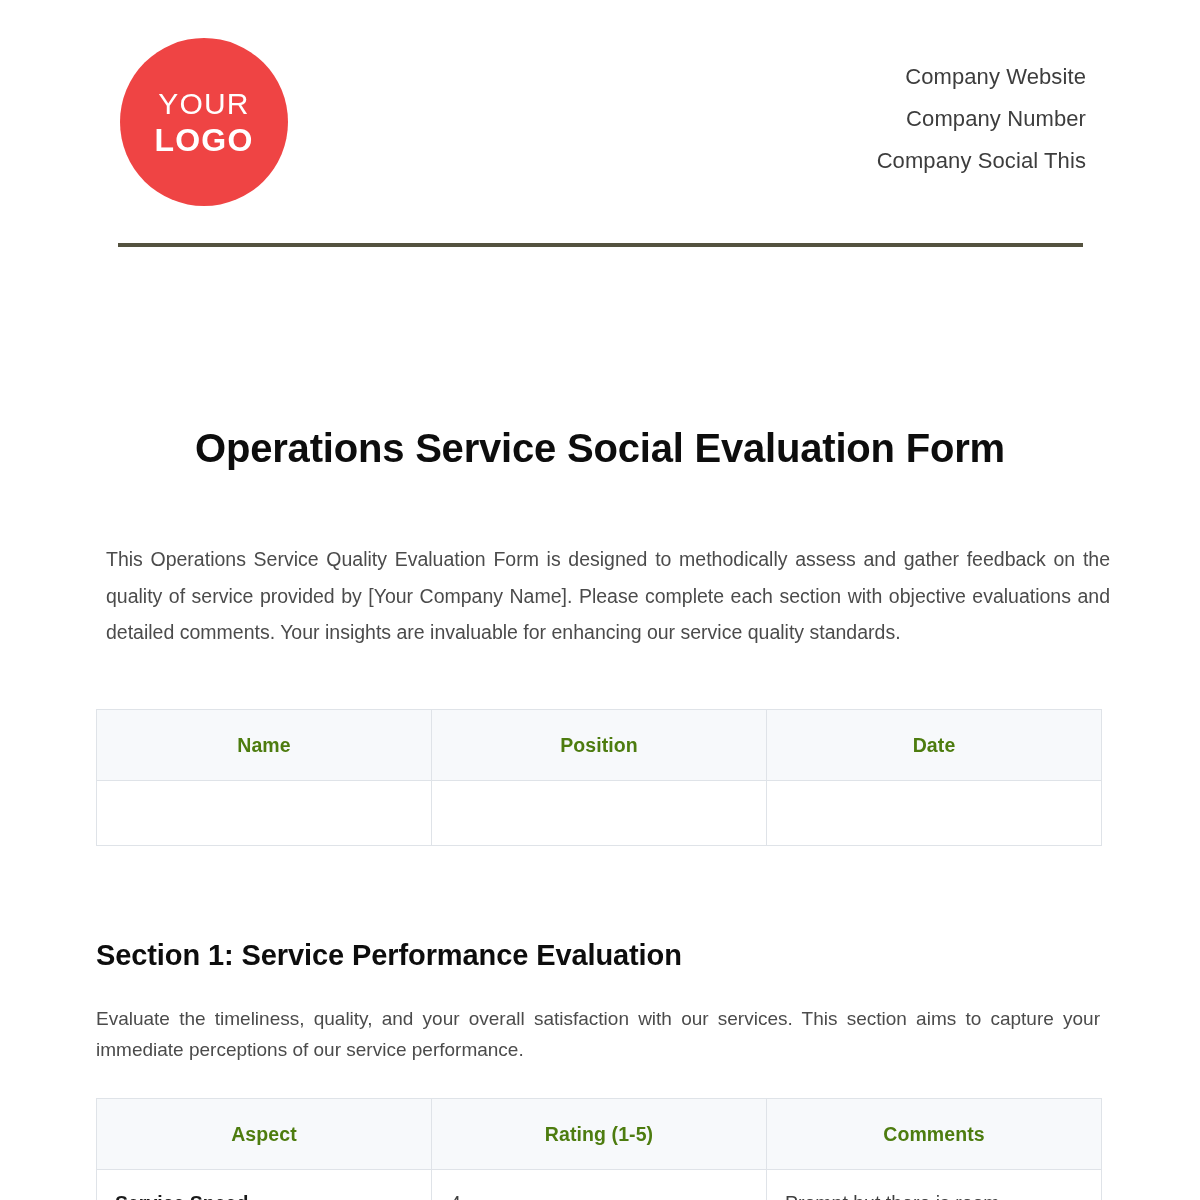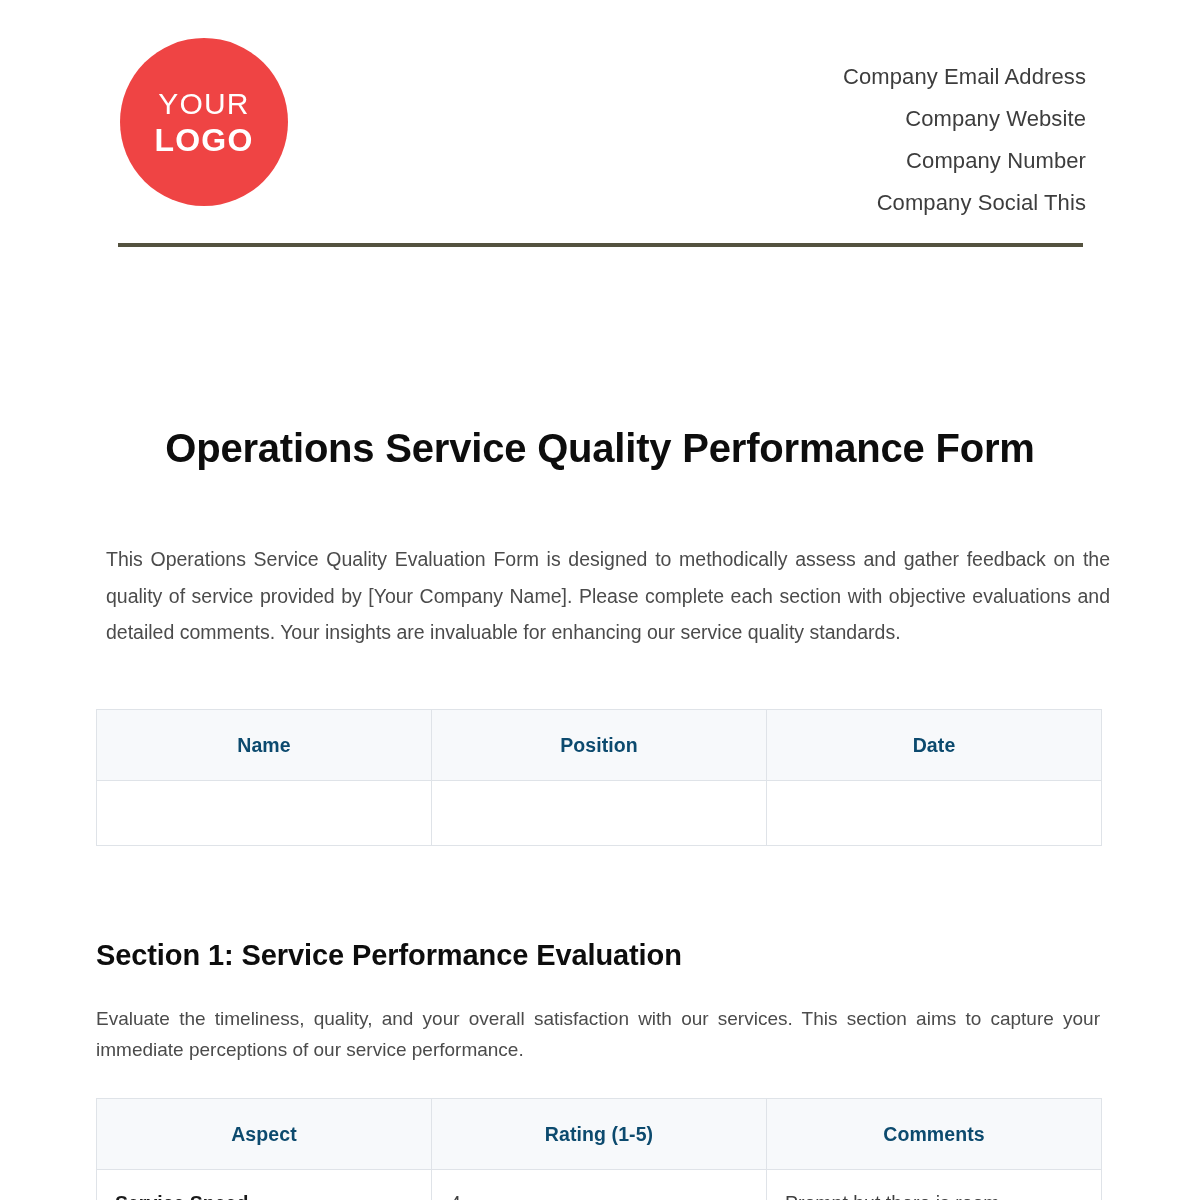--- a/index.html
+++ b/index.html
@@ -119,21 +119,21 @@
     border-collapse: collapse;
     table-layout: fixed;
   }
   .tbl td, .tbl th {
     border: 1px solid #dfe3e8;
     padding: 0;
     margin: 0;
   }
   .tbl th {
     background: #f7f9fb;
-    color: #0c4a6e;
+    color: #4d7c0f;
     font-size: 19.5px;
     font-weight: 700;
     text-align: center;
     height: 70px;
     vertical-align: middle;
     letter-spacing: 0.1px;
   }
   .tbl td {
     background: #ffffff;
     height: 66px;
@@ -183,30 +183,29 @@
 <div class="page">
 
   <div class="header">
 
     <div class="logo-circle">
       <div class="logo-your">YOUR</div>
       <div class="logo-logo">LOGO</div>
     </div>
 
     <div class="contact-block">
-      <div class="contact-line">Company Email Address</div>
       <div class="contact-line">Company Website</div>
       <div class="contact-line">Company Number</div>
       <div class="contact-line">Company Social This</div>
     </div>
   </div>
 
   <div class="divider"></div>
 
-  <div class="doc-title">Operations Service Quality Performance Form</div>
+  <div class="doc-title">Operations Service Social Evaluation Form</div>
 
   <div class="intro">This Operations Service Quality Evaluation Form is designed to methodically assess and gather feedback on the quality of service provided by [Your Company Name]. Please complete each section with objective evaluations and detailed comments. Your insights are invaluable for enhancing our service quality standards.</div>
 
   <table class="tbl" id="info-table">
     <thead>
       <tr>
         <th>Name</th>
         <th>Position</th>
         <th>Date</th>
       </tr>

